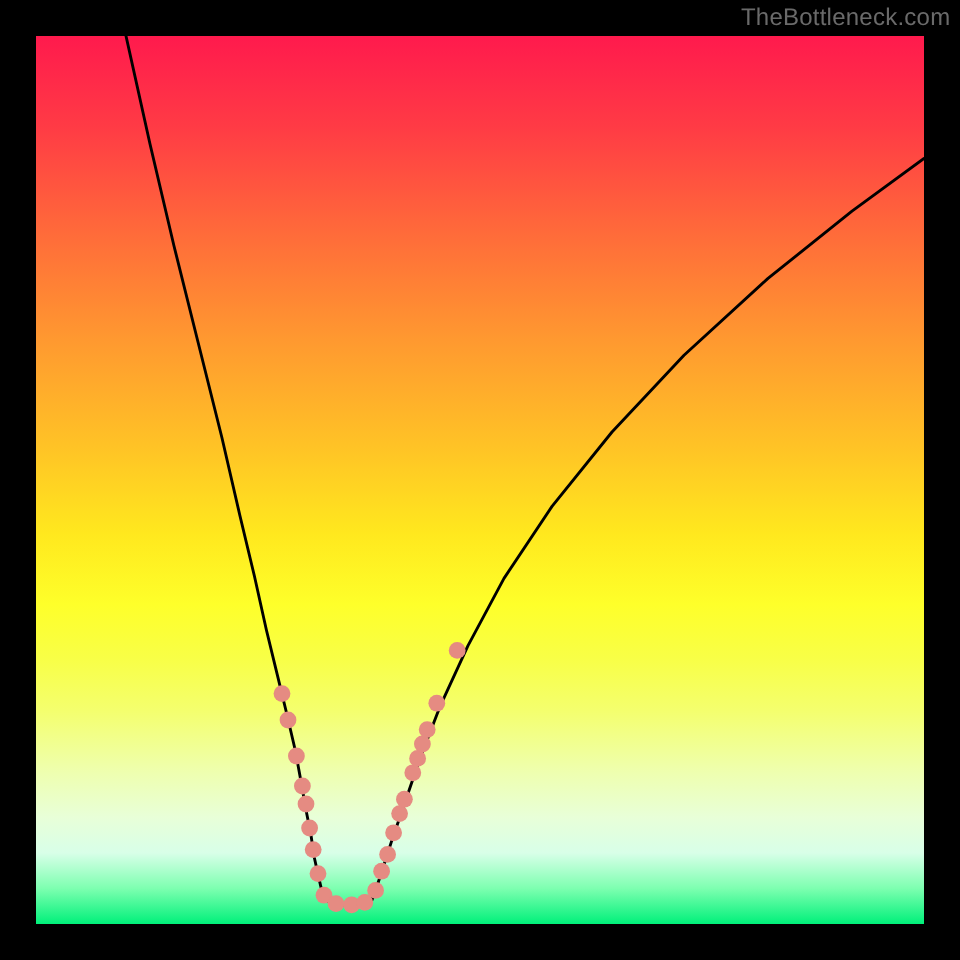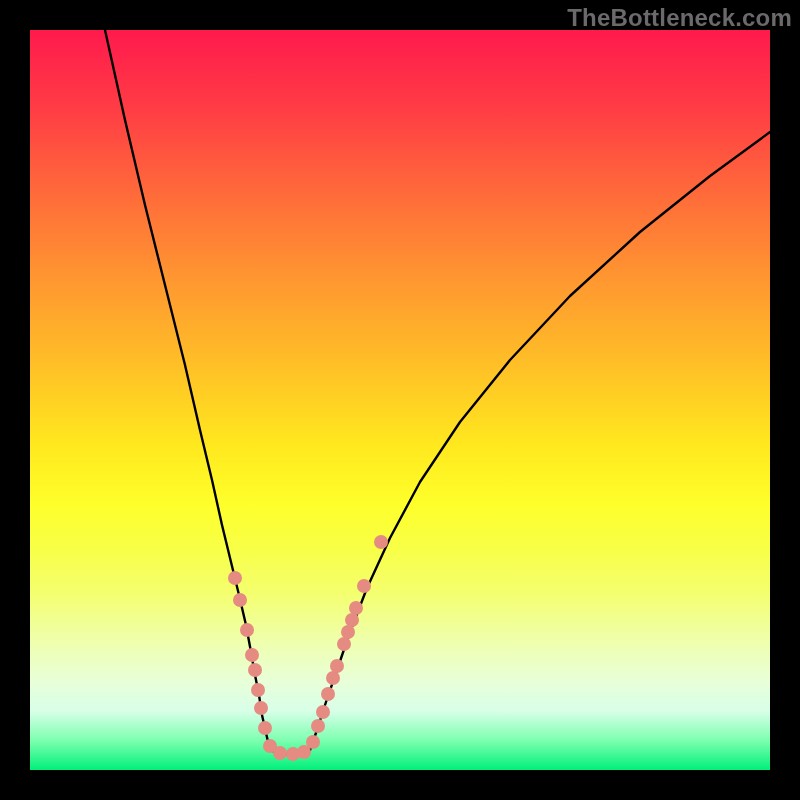--- a/index.html
+++ b/index.html
@@ -38,22 +38,22 @@
       #eeffb0 83%,
       #e8ffd8 88%,
       #d8ffe8 92%,
       #7dffb0 96%,
       #00f07a 100%);
   }
   .watermark {
     position: absolute;
     top: 4px;
     right: 8px;
-    font-size: 24px;
-    font-weight: 700;
+    font-size: 20px;
+    font-weight: 400;
     color: #6a6a6a;
     letter-spacing: 0.2px;
   }
   svg.curve {
     position: absolute;
     top: 0;
     left: 0;
     width: 740px;
     height: 740px;
   }

